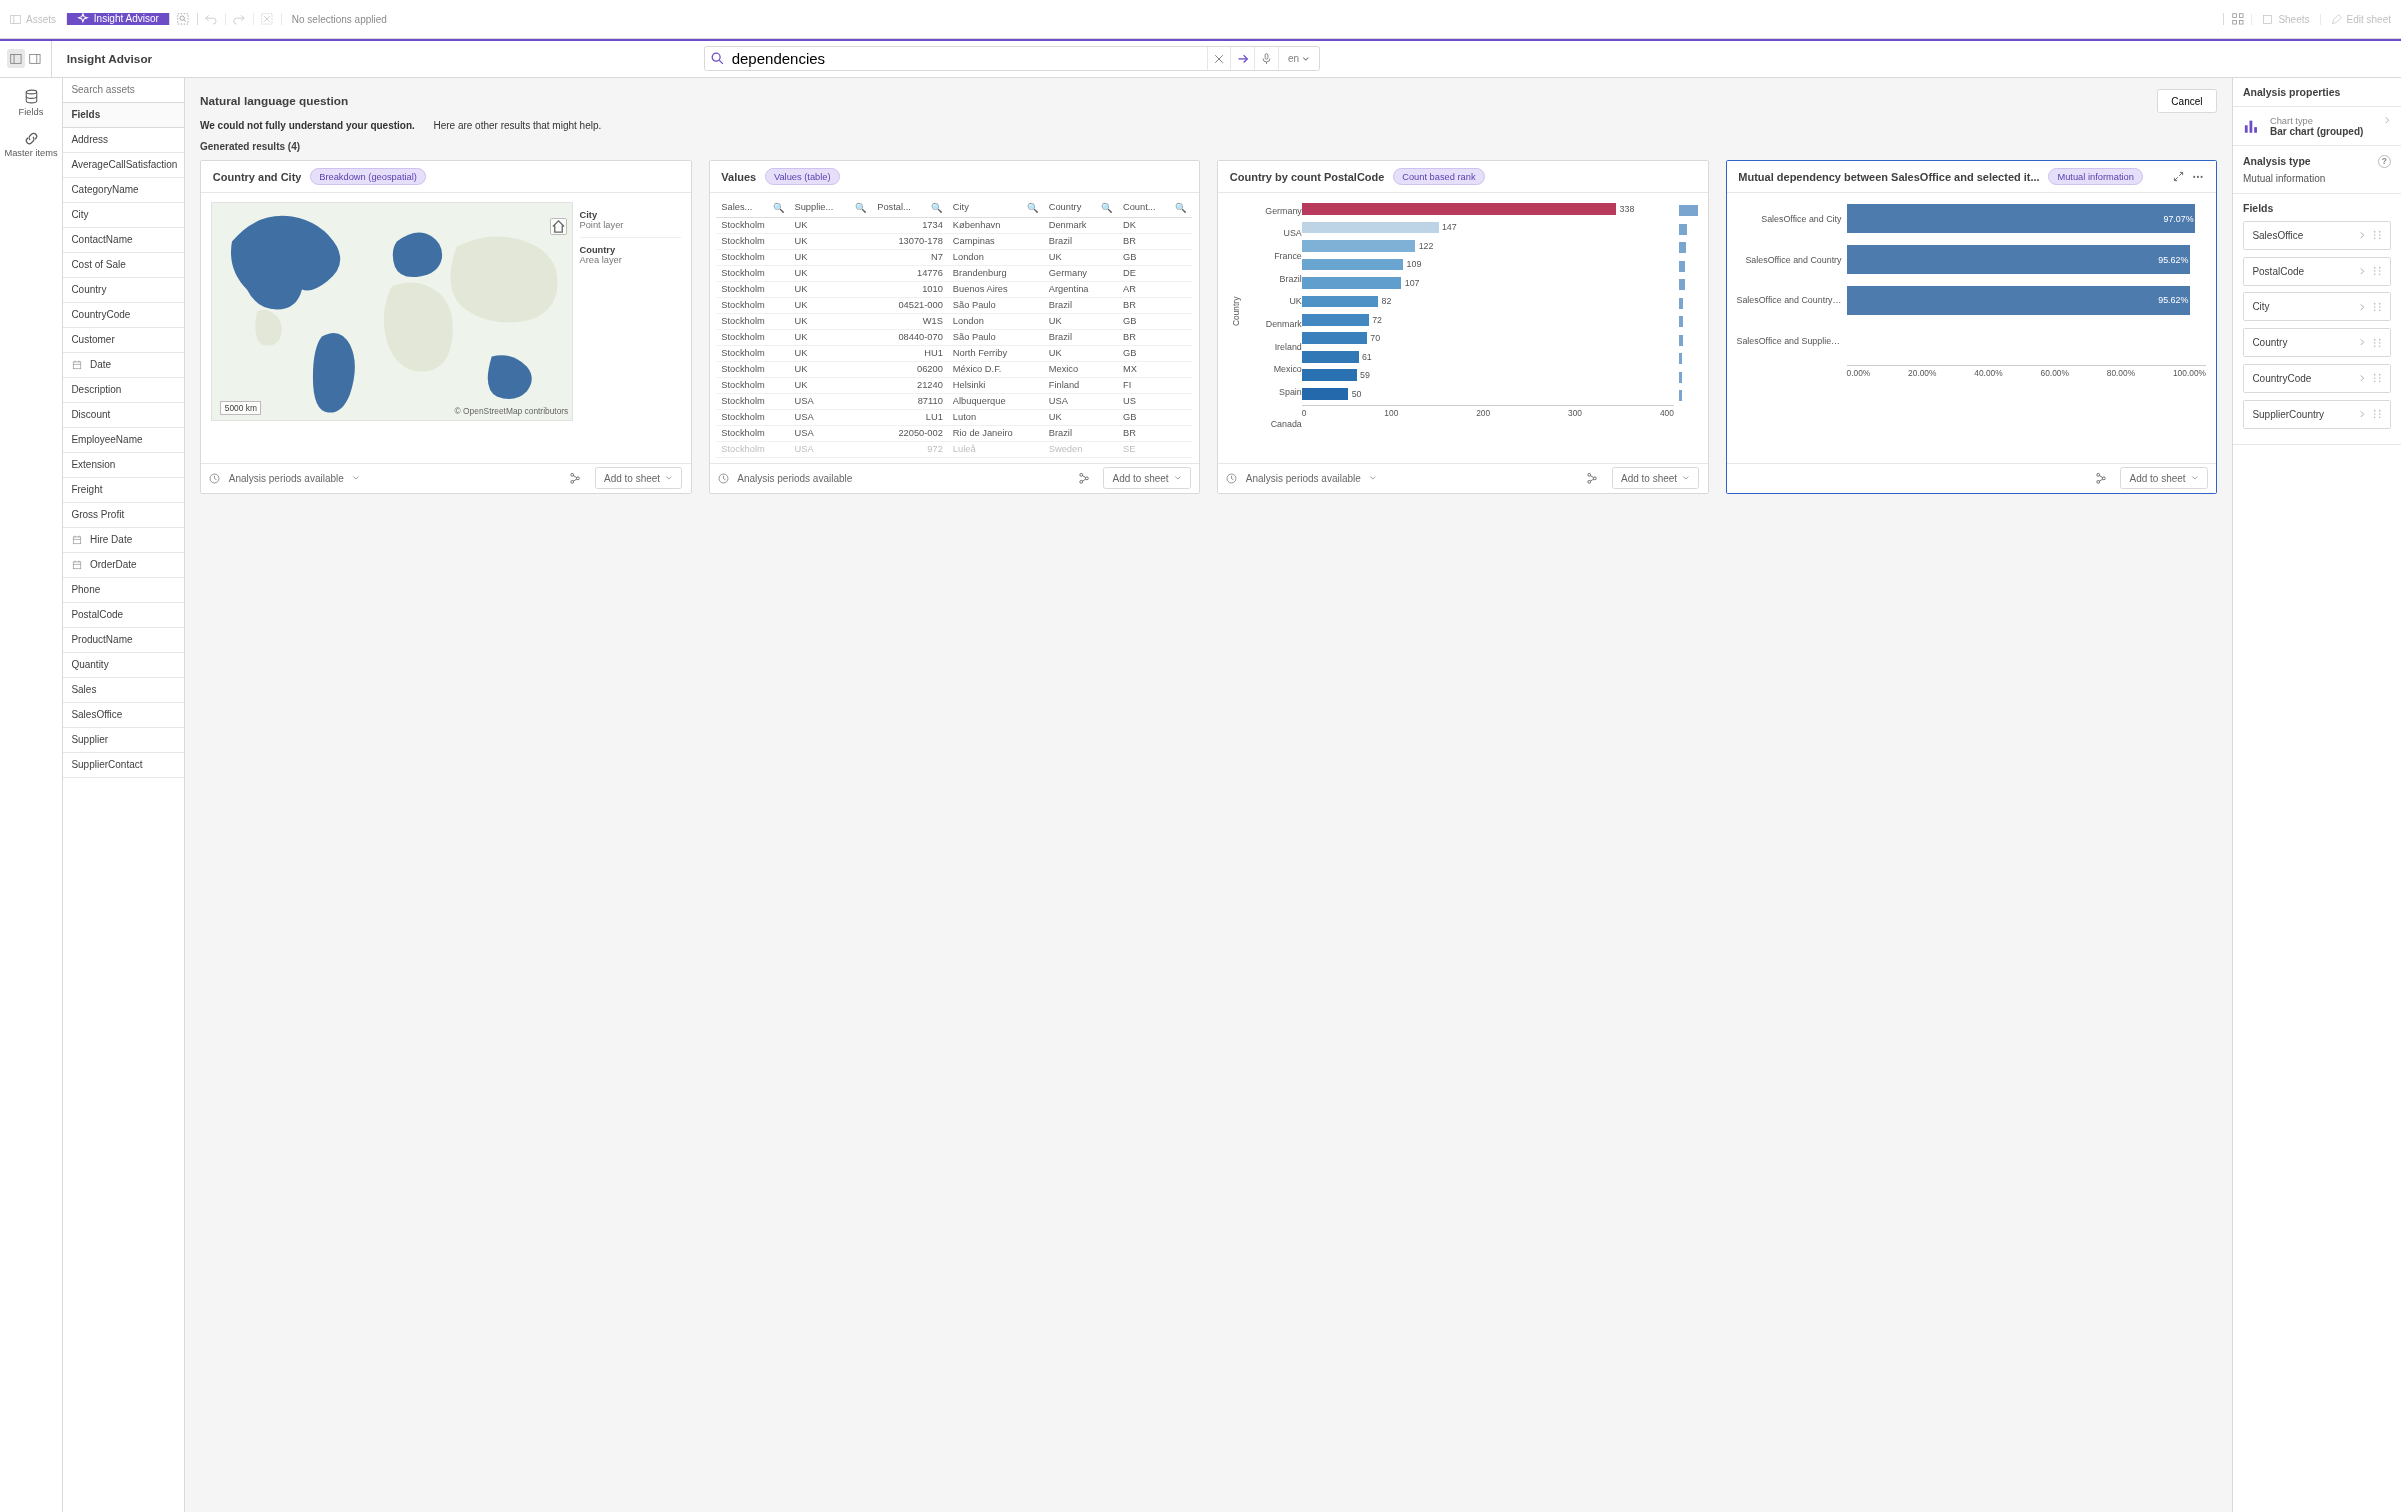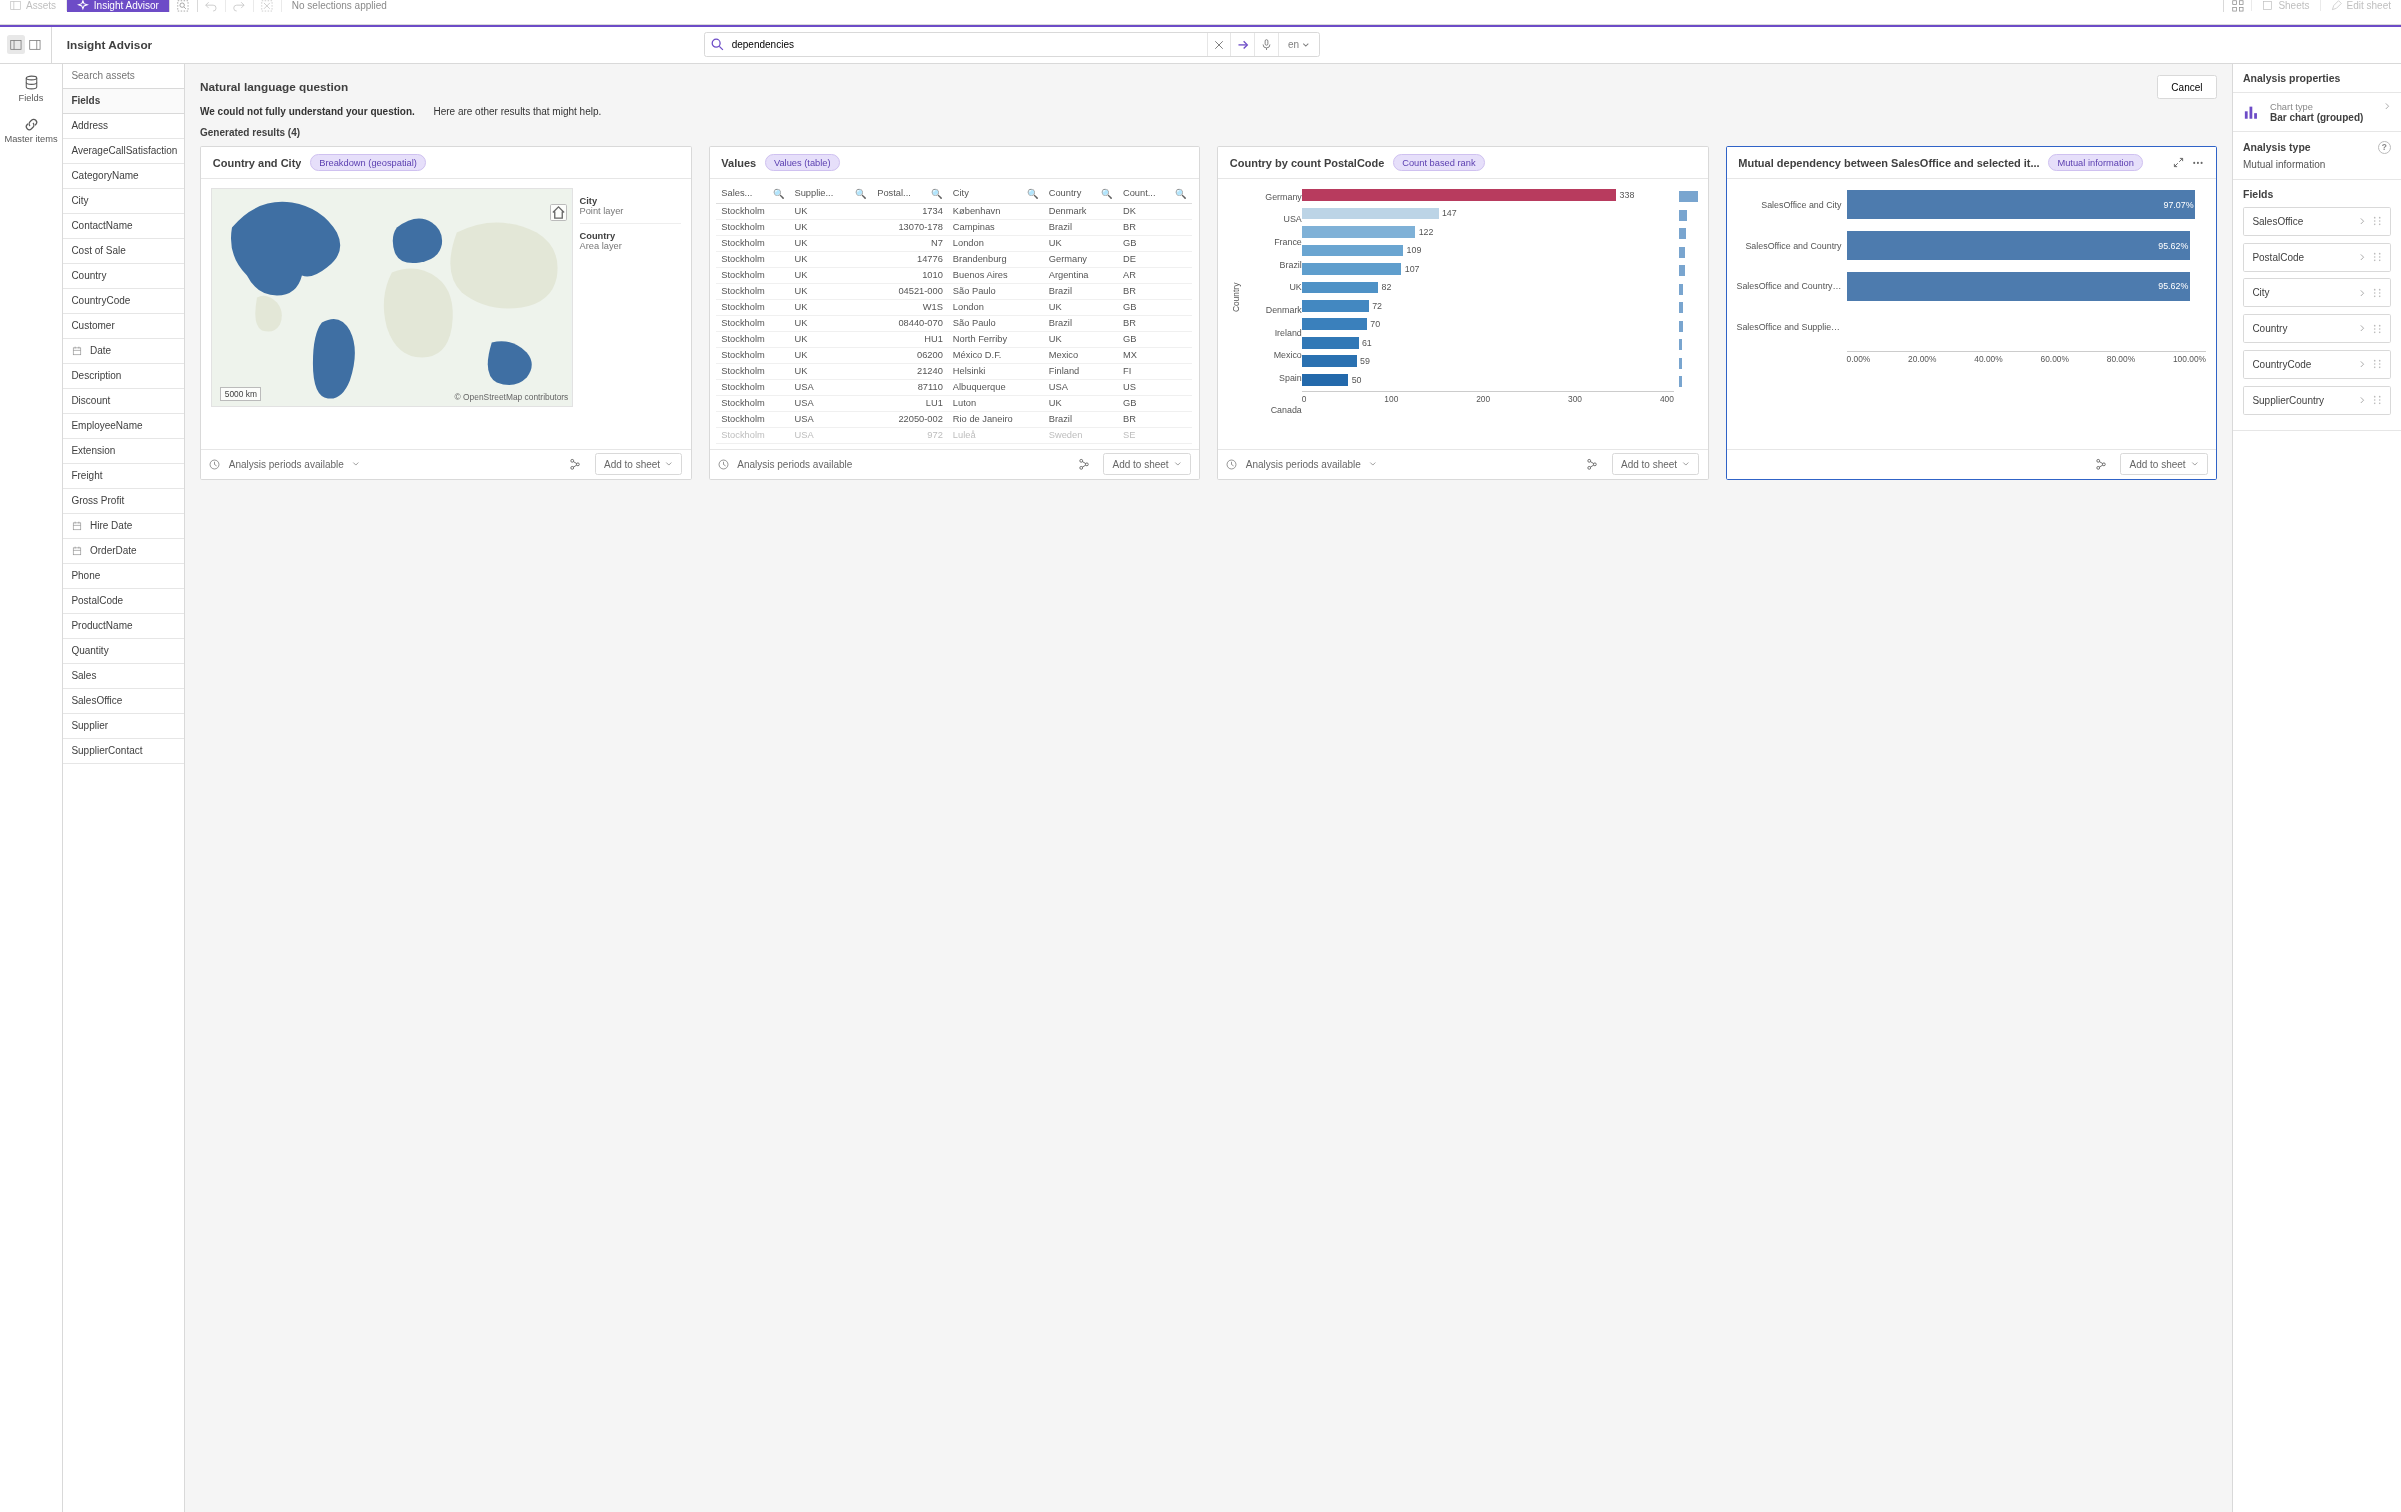--- a/index.html
+++ b/index.html
@@ -18,22 +18,22 @@
     font-family:"Segoe UI",Arial,sans-serif;
     font-size:11px;
     color:var(--text);
   }
   *{box-sizing:border-box;}
   body{margin:0;background:var(--bg);}
   svg{display:block;}
 
   
   .ribbon{
-    height:25px;background:#fff;border-bottom:0.8px solid var(--border);
-    display:flex;align-items:flex-start;font-size:10px;
+    height:39px;background:#fff;border-bottom:0.8px solid var(--border);
+    display:flex;align-items:center;font-size:10px;
   }
   .ribbon .btn{display:flex;align-items:center;gap:5px;padding:0 10px;border-right:0.8px solid var(--border);color:#8a8a8a;}
   .ribbon .btn.accent{background:var(--accent);color:#fff;}
   .ribbon .btn.icononly{padding:0 7.6px;}
   .ribbon .spacer{flex:1;}
   .ribbon .btn.last{border-left:0.8px solid var(--border);border-right:none;}
   .disabled{opacity:.55;}
 
   
   .accentline{height:1.7px;background:var(--accent);}
@@ -46,21 +46,21 @@
   .querybar .toggle{display:flex;height:100%;align-items:center;padding:0 6.8px;border-right:0.8px solid var(--border);}
   .querybar .toggle .sq{width:18.6px;height:18.6px;border-radius:2.5px;display:flex;align-items:center;justify-content:center;}
   .querybar .toggle .sq.active{background:#e8e8e8;}
   .querybar .title{padding:0 15px;font-weight:600;font-size:11.8px;}
   .querybar .search{
     margin-left:auto;margin-right:auto;flex:0 0 616px;height:25px;
     border:0.8px solid var(--border);border-radius:2.5px;background:#fff;
     display:flex;align-items:center;
   }
   .querybar .search .icon{width:25px;display:flex;justify-content:center;color:var(--accent);}
-  .querybar .search input{flex:1;border:none;outline:none;font-size:10px;}
+  .querybar .search input{flex:1;border:none;outline:none;font-size:15px;}
   .querybar .search .endicon{width:23.6px;display:flex;justify-content:center;color:#808080;border-left:0.8px solid var(--border2);height:100%;align-items:center;}
   .querybar .search .endicon.lang{width:41px;gap:2.5px;border-left:0.8px solid var(--border2);font-size:10px;}
   .langsel{margin-left:auto;width:8.4px;}
 
   
   .body{display:grid;grid-template-columns:63px 122px 1fr 169px;height:calc(100vh - 64px);}
   
   
   .rail{background:#fff;border-right:0.8px solid var(--border);display:flex;flex-direction:column;align-items:center;padding-top:5px;}
   .rail .item{display:flex;flex-direction:column;align-items:center;gap:2.5px;font-size:9.3px;color:#595959;padding:6.8px 0;width:100%;}

